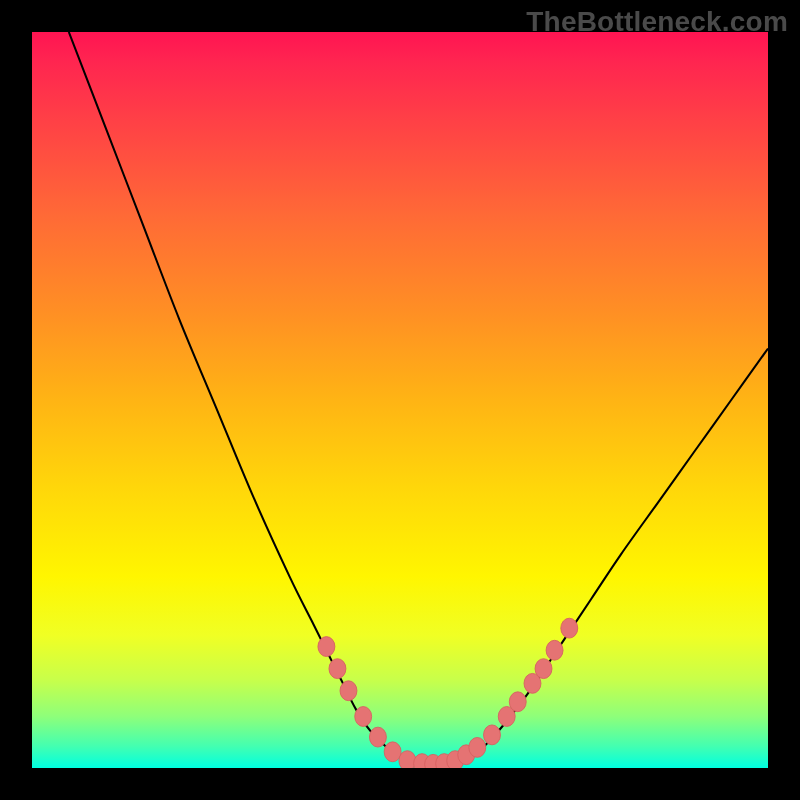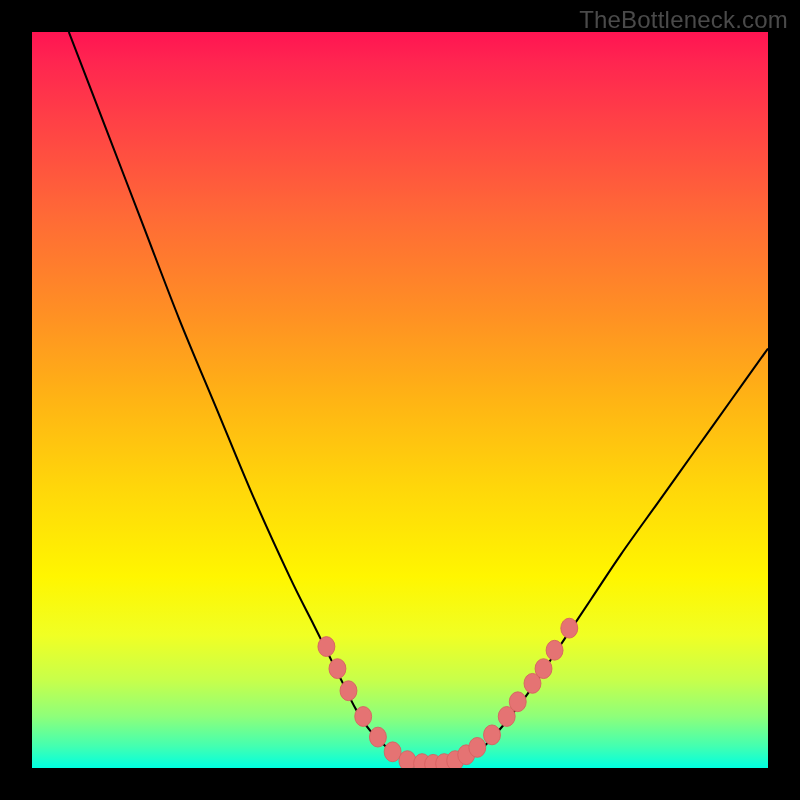--- a/index.html
+++ b/index.html
@@ -9,22 +9,22 @@
     background: #000;
     position: relative;
     overflow: hidden;
     font-family: Arial, Helvetica, sans-serif;
   }
   .attribution {
     position: absolute;
     top: 6px;
     right: 12px;
     color: #4a4a4a;
-    font-size: 24px;
-    font-weight: 400;
+    font-size: 28px;
+    font-weight: 700;
     letter-spacing: 0.2px;
   }
   .plot-area {
     position: absolute;
     left: 32px;
     top: 32px;
     width: 736px;
     height: 736px;
     background: linear-gradient(
       to bottom,

